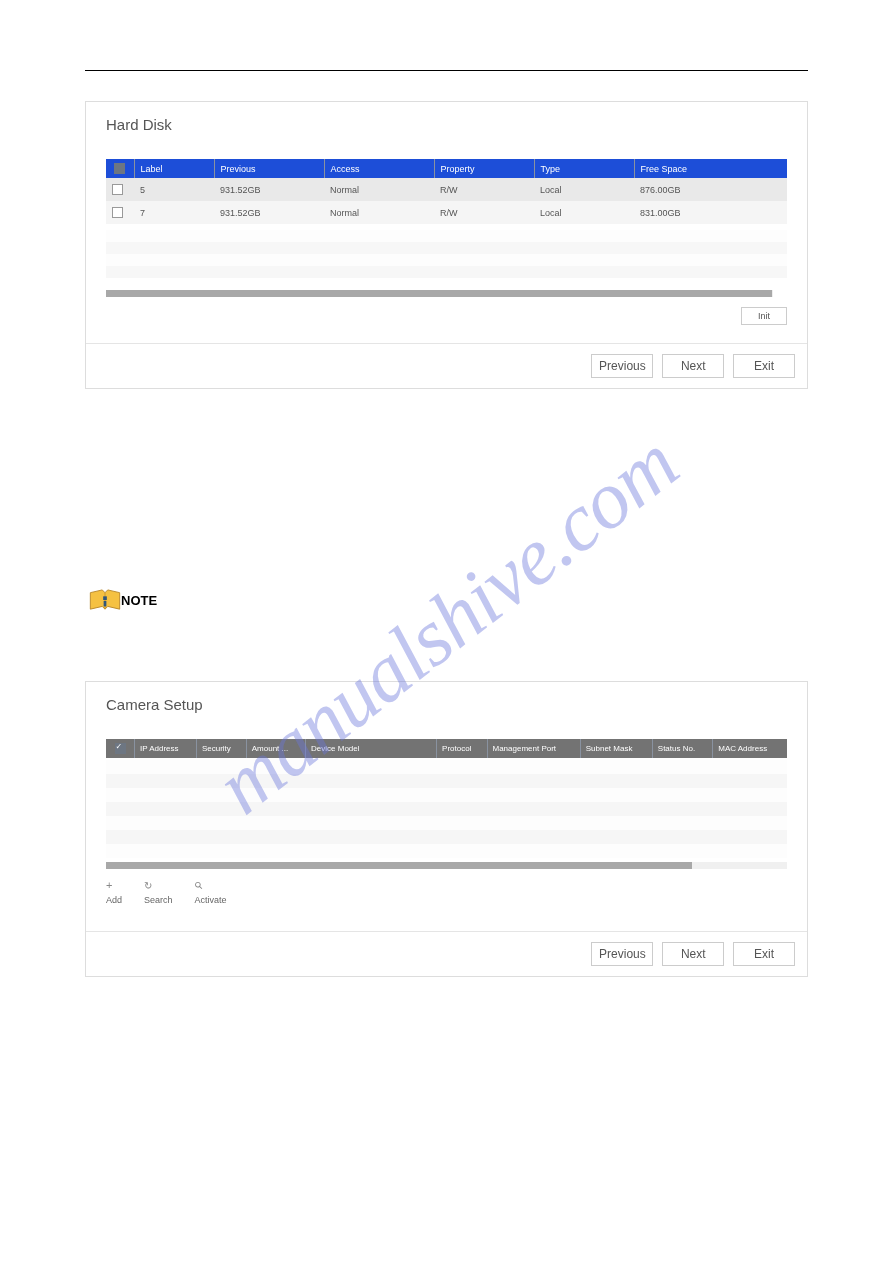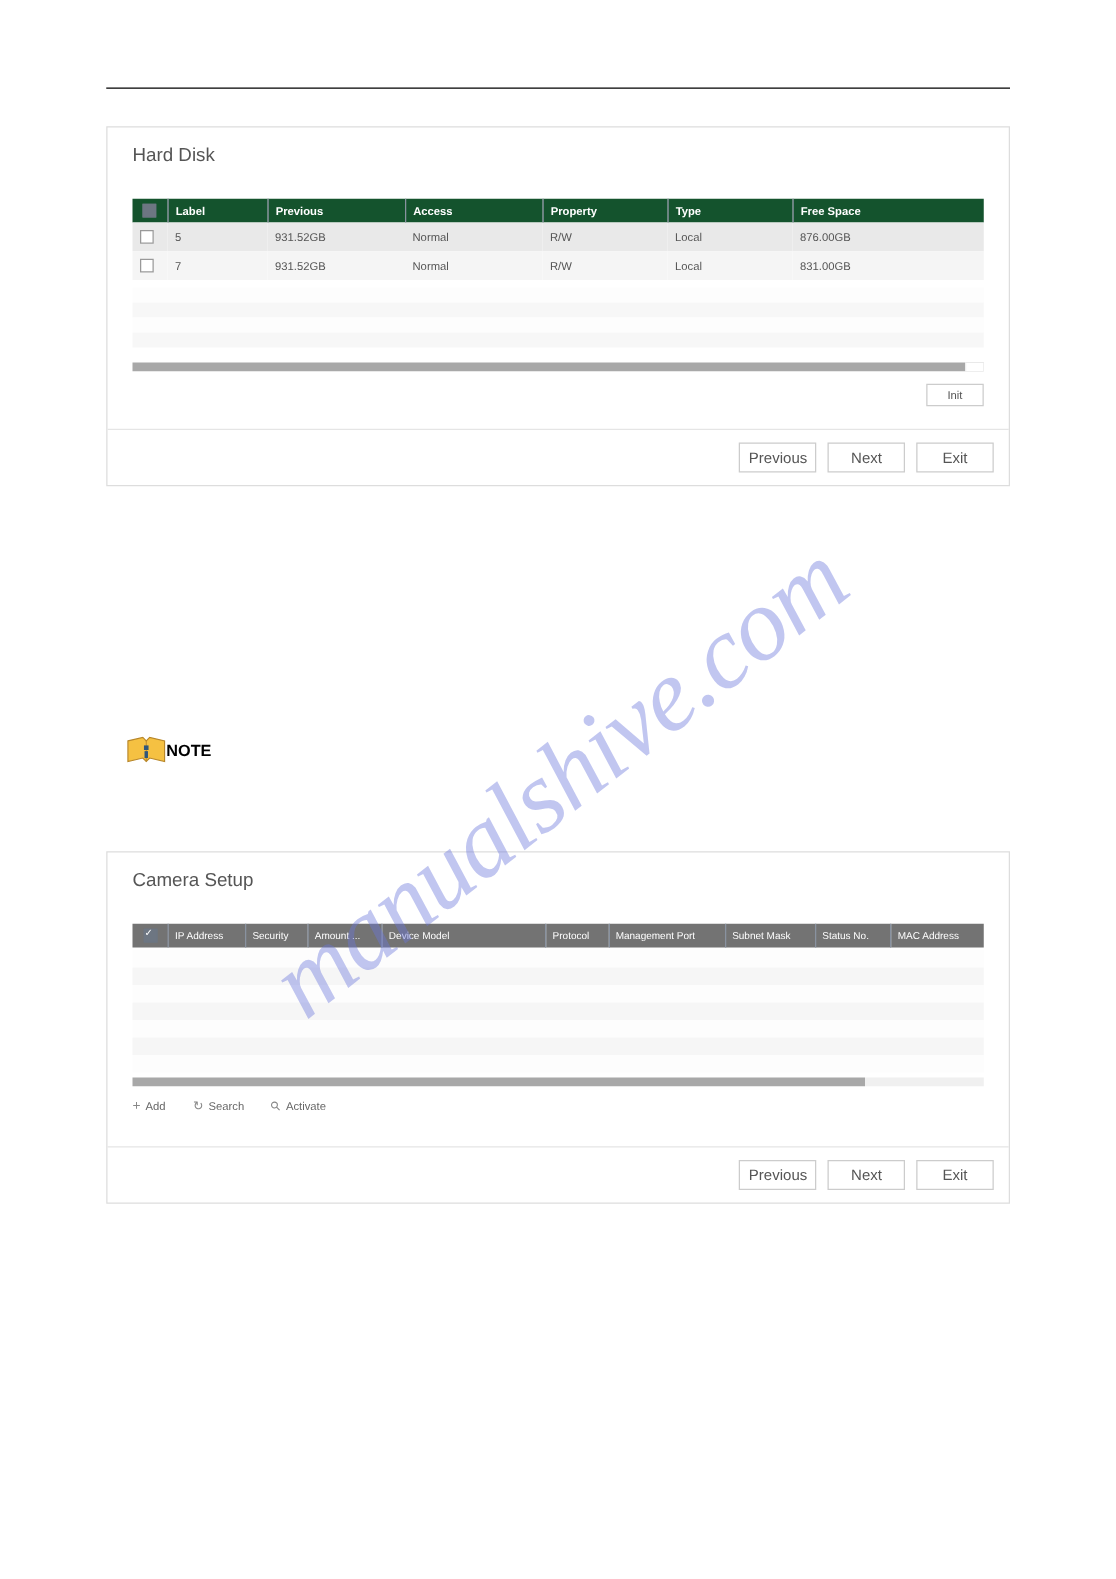--- a/index.html
+++ b/index.html
@@ -32,24 +32,24 @@
   .panel-body {
     padding: 16px 20px 0 20px;
   }
   .hd-table {
     width: 100%;
     border-collapse: collapse;
     font-size: 9px;
     table-layout: fixed;
   }
   .hd-table thead th {
-    background: #14532d;
+    background: #1d4ed8;
     color: #fff;
     text-align: left;
-    font-weight: bold;
+    font-weight: normal;
     padding: 4px 6px;
     border-left: 1px solid #8992a0;
   }
   .hd-table thead th:first-child { border-left: none; width: 28px; text-align:center;}
   .hd-table tbody td {
     padding: 6px;
     text-align: left;
     color: #555;
   }
   .hd-table tbody tr:first-child { background: #e9e9e9; }
@@ -95,21 +95,21 @@
   .btn.sm { min-width: 44px; padding:3px 0; font-size:9px; }
   .init-row { text-align: right; padding: 10px 20px 18px 20px; }
   .footer-row {
     border-top: 1px solid #e5e5e5;
     padding: 10px 12px;
     text-align: right;
   }
   .footer-row .btn { margin-left: 6px; min-width: 60px; }
 
   
-  .note-wrap { margin: 200px 0 70px 16px; display: flex; align-items: center; }
+  .note-wrap { margin: 200px 0 70px 4px; display: flex; align-items: center; }
   .note-icon {
     width: 28px; height: 22px;
     position: relative;
     margin-right: 4px;
   }
   .note-icon svg { display:block; }
   .note-text { font-weight: bold; font-size: 13px; color: #000; }
 
   
   .cam-table thead th {
@@ -129,21 +129,21 @@
   .cam-striped .row.b { background:#f6f6f6; }
   .cam-actions {
     display:flex;
     align-items:center;
     padding: 10px 20px 26px 20px;
     font-size:9px;
     color:#666;
   }
   .cam-actions .left { flex:1; display:flex; align-items:center;}
   .cam-actions .right { display:flex; gap:22px; align-items:center;}
-  .iconbtn { display:flex; align-items:center; gap:4px; color:#666; font-size:9px;}
+  .iconbtn { display:flex; align-items:flex-start; gap:4px; color:#666; font-size:9px;flex-direction:column;}
   .plus::before { content:"+"; font-size:11px; color:#888;}
   .refresh::before { content:"↻"; font-size:10px; color:#888;}
   .key::before { content:"⚲"; font-size:10px; color:#888; display:inline-block; transform: rotate(-45deg);}
   .chk-wrap { display:flex; align-items:center; gap:4px;}
   .chk.checked { background:#6d7682; border-color:#6d7682; position:relative;}
   .chk.checked::after{content:"✓"; color:#fff; font-size:8px; position:absolute; left:0; top:-2px;}
 
   
   .wm {
     position: absolute;

